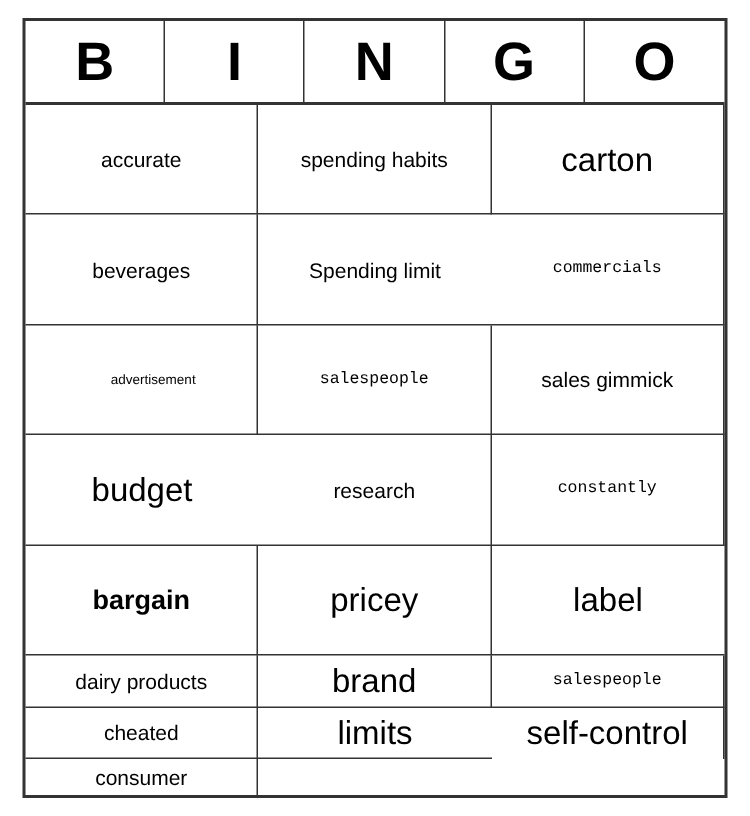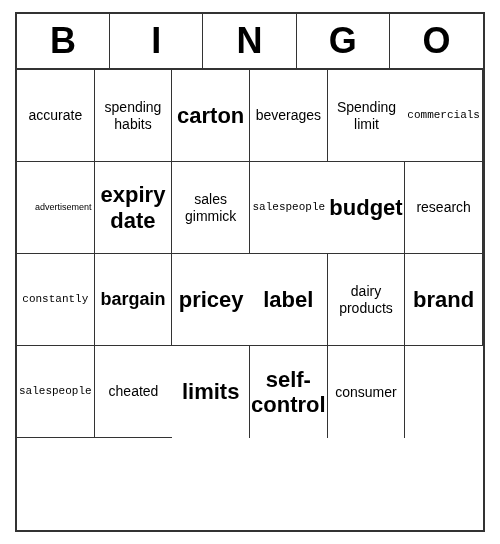--- a/index.html
+++ b/index.html
@@ -28,42 +28,42 @@
     .header-cell {
       text-align: center;
       font-size: 36px;
       font-weight: bold;
       padding: 6px 0;
       border-right: 1px solid #333;
     }
     .header-cell:last-child { border-right: none; }
     .grid {
       display: grid;
-      grid-template-columns: repeat(6, 1fr);
+      grid-template-columns: repeat(3, 1fr);
       grid-template-rows: repeat(5, 1fr);
       flex: 1;
     }
     .cell {
       border-right: 1px solid #333;
       border-bottom: 1px solid #333;
       display: flex;
       align-items: center;
       justify-content: center;
       text-align: center;
       padding: 4px;
       overflow: hidden;
     }
     .cell:nth-child(5n) { border-right: none; }
     .cell:nth-child(n+21) { border-bottom: none; }
     .cell span {
       display: block;
       line-height: 1.15;
     }
     
-    .fs-xl { font-size: 22px; font-weight: bold; }
+    .fs-xl { font-size: 22px; font-weight: normal; }
     .fs-lg { font-size: 18px; font-weight: bold; }
     .fs-md { font-size: 14px; }
     .fs-sm { font-size: 11px; font-family: Liberation Mono, monospace; }
     .fs-xs { font-size: 9px; margin-left: 16px; }
   </style>
 </head>
 <body>
 
 <div class="bingo-card">
   <div class="header-row">
@@ -89,27 +89,24 @@
       <div class="cell">
         <span class="fs-md">Spending limit</span>
       </div>
       <div class="cell">
         <span class="fs-sm">commercials</span>
       </div>
       <div class="cell">
         <span class="fs-xs">advertisement</span>
       </div>
       <div class="cell">
-        <span class="fs-xl">expiry date</span>
+        <span class="fs-sm">salespeople</span>
       </div>
       <div class="cell">
         <span class="fs-md">sales gimmick</span>
-      </div>
-      <div class="cell">
-        <span class="fs-sm">salespeople</span>
       </div>
       <div class="cell">
         <span class="fs-xl">budget</span>
       </div>
       <div class="cell">
         <span class="fs-md">research</span>
       </div>
       <div class="cell">
         <span class="fs-sm">constantly</span>
       </div>

